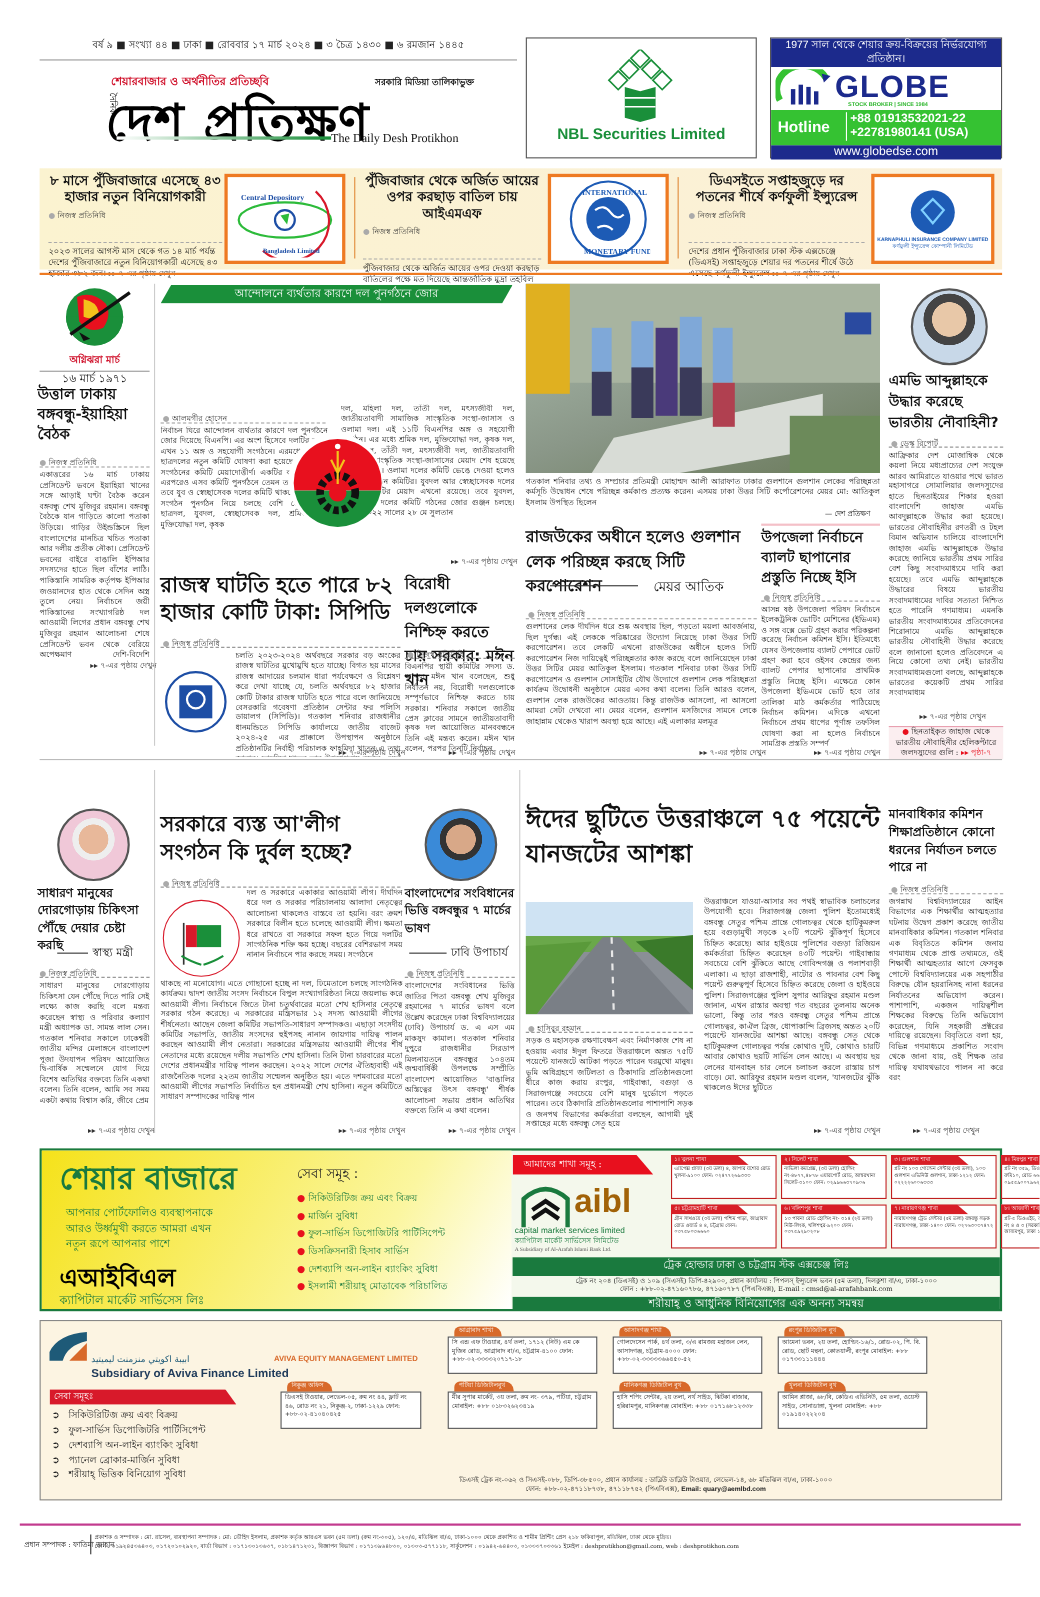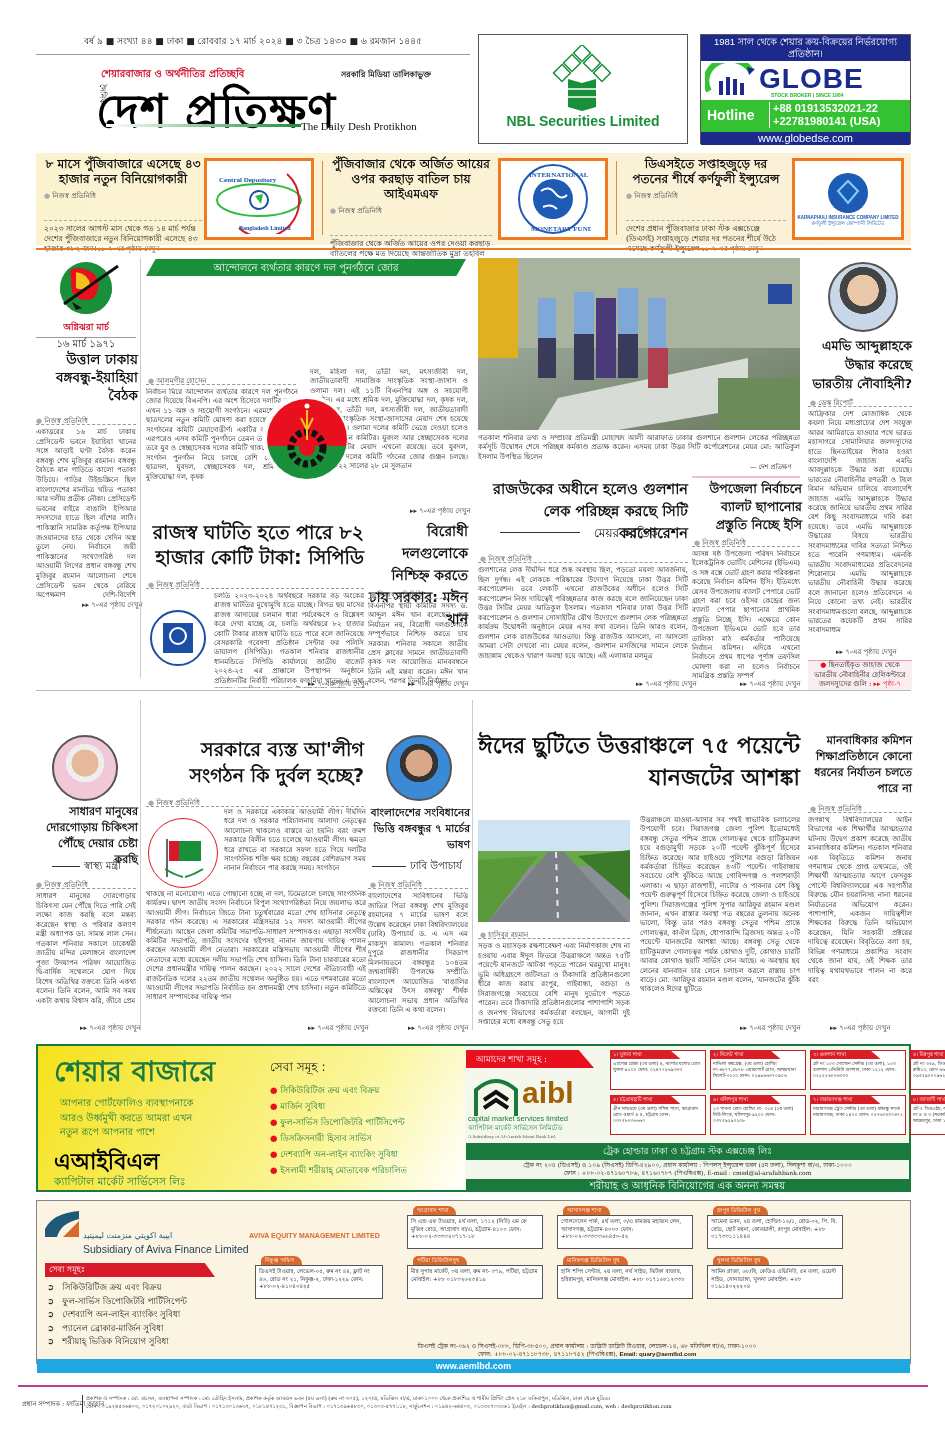--- a/index.html
+++ b/index.html
@@ -30,21 +30,21 @@
 .byline{font-size:7px;color:#333;margin:3px 0 2px}
 .byline:before{content:"● ";color:#aaa}
 .teaser p{font-size:7.5px;line-height:10px;border-top:1px dashed #aaa;padding-top:3px;margin-top:18px}
 .more{font-size:7px;color:#333;white-space:nowrap}
 .teaser-logo{position:absolute;top:5px;width:112px;height:82px;border:3px solid #ee7a22;background:#fff;display:flex;align-items:center;justify-content:center;font-size:8px;text-align:center}
 .vsep{position:absolute;width:1px;background:#e08a3a}
 .orangerule{left:36px;top:248px;width:875px;height:2px;background:#ee7a22}
 .col{position:absolute;font-size:7.8px;line-height:10.5px;text-align:justify}
 .kicker{left:146px;top:259px;width:320px;height:17px;background:#1a8f3a;color:#fff;text-align:center;font-size:10px;line-height:17px;clip-path:polygon(3% 0,100% 0,97% 100%,0 100%)}
 .bigred{left:146px;top:280px;width:320px;text-align:center;color:#e8101e;font-weight:bold;font-family:"DejaVu Sans",sans-serif;font-size:36px;line-height:44px}
-.hl{font-family:"DejaVu Sans",sans-serif;font-weight:bold;text-align:right;color:#111}
+.hl{font-family:"DejaVu Sans",sans-serif;font-weight:bold;text-align:left;color:#111}
 .photo{background:linear-gradient(160deg,#6c7a5a 0%,#9aa99a 30%,#8a9788 55%,#6a7a5a 100%);position:absolute}
 .round-photo{position:absolute;border-radius:50%;border:2px solid #555;background:radial-gradient(circle at 50% 40%,#e8c8a8 0 30%,#444 31% 45%,#c8d8e8 46%)}
 .rule-dash{border-top:1px dashed #999}
 .ad1{left:36px;top:1044px;width:875px;height:148px;border:2px solid #1a7a3e;background:#f4f8ec}
 .ad1 .yellow{position:absolute;left:0;top:0;width:427px;height:144px;background:linear-gradient(120deg,#f5e21a,#fbf6a0 70%,#fff)}
 .ad2{left:36px;top:1200px;width:875px;height:164px;border:1px solid #888;background:#fcf4e2}
 .footer-rule{left:18px;top:1385px;width:910px;height:2px;background:#c23a8e}
 .branchbox{position:absolute;border:1px solid #c02020;background:#fff;font-size:4.5px;line-height:6px;padding:10px 2px 2px}
 .branchbox .t{position:absolute;left:-1px;top:-1px;height:9px;width:75%;background:#d81e26;color:#fff;font-size:5px;line-height:9px;padding-left:3px;clip-path:polygon(0 0,85% 0,100% 100%,0 100%)}
 .obox{position:absolute;border:1px solid #555;background:#fff;font-size:5.5px;line-height:7.5px;padding:2px 3px}
@@ -73,21 +73,21 @@
       <rect x="8" y="22" width="12" height="12" transform="rotate(45 14 28)"></rect>
       <rect x="48" y="22" width="12" height="12" transform="rotate(45 54 28)"></rect>
     </g>
     <path d="M20 34 L34 38 L48 34 L48 62 L34 66 L20 62 Z" fill="#1a8f3a"></path>
     <path d="M20 44 L48 44 M20 52 L48 52" stroke="#fff" stroke-width="1.5"></path>
   </svg>
   <div class="name">NBL Securities Limited</div>
 </div>
 
 <div class="abs globe">
-  <div class="top">1981 সাল থেকে শেয়ার ক্রয়-বিক্রয়ের নির্ভরযোগ্য প্রতিষ্ঠান।</div>
+  <div class="top">1977 সাল থেকে শেয়ার ক্রয়-বিক্রয়ের নির্ভরযোগ্য প্রতিষ্ঠান।</div>
   <div class="mid">
     <svg width="52" height="36" viewBox="0 0 52 36" style="position:absolute;left:4px;top:2px">
       <path d="M4 28 A20 18 0 0 1 46 8" fill="none" stroke="#35c232" stroke-width="6"></path>
       <path d="M42 4 L50 6 L44 12 Z" fill="#1c2a8c"></path>
       <rect x="14" y="18" width="4" height="14" fill="#1c2a8c"></rect>
         <rect x="21" y="14" width="4" height="18" fill="#1c2a8c"></rect>
         <rect x="28" y="16" width="4" height="16" fill="#1c2a8c"></rect>
         <rect x="35" y="20" width="4" height="12" fill="#1c2a8c"></rect>
     </svg>
     <span class="logo">GLOBE</span>
@@ -386,35 +386,34 @@
     </div>
   </div>
 
 <div class="abs ad2">
   <svg style="position:absolute;left:6px;top:8px" width="38" height="30" viewBox="0 0 38 30">
     <path d="M36 2 Q10 4 2 20 L2 28 L14 28 Q18 14 36 10 Z" fill="#1e5a78"></path>
     <path d="M36 12 L20 28 L36 28 Z" fill="#d8692a"></path>
   </svg>
   <div style="position:absolute;left:46px;top:30px;font-size:8px;color:#1e5a78;direction:rtl">ابيبة اكويتي منزمنت ليميتيد</div>
   <div style="position:absolute;left:212px;top:31px;font-size:7px;color:#d8692a;font-weight:bold;font-family:'Liberation Sans',sans-serif">AVIVA EQUITY MANAGEMENT LIMITED</div>
-  <div style="position:absolute;left:46px;top:42px;font-size:10.5px;color:#1e3a5a;font-weight:normal;font-family:'Liberation Sans',sans-serif">Subsidiary of Aviva Finance Limited</div>
+  <div style="position:absolute;left:46px;top:42px;font-size:10.5px;color:#1e3a5a;font-weight:bold;font-family:'Liberation Sans',sans-serif">Subsidiary of Aviva Finance Limited</div>
   <div style="position:absolute;left:8px;top:62px;width:170px;height:14px;background:#d8192a;color:#fff;font-size:8px;line-height:14px;padding-left:4px;clip-path:polygon(0 0,94% 0,100% 100%,0 100%)">সেবা সমূহঃ</div>
   <ul class="svc" style="position:absolute;left:10px;top:80px;font-size:8.5px;line-height:13.5px;color:#222">
     <li><span>➲</span>&nbsp;&nbsp;&nbsp;<span>সিকিউরিটিজ ক্রয় এবং বিক্রয়</span></li>
     <li><span>➲</span>&nbsp;&nbsp;&nbsp;<span>ফুল-সার্ভিস ডিপোজিটরি পার্টিসিপেন্ট</span></li>
     <li><span>➲</span>&nbsp;&nbsp;&nbsp;<span>দেশব্যাপি অন-লাইন ব্যাংকিং সুবিধা</span></li>
     <li><span>➲</span>&nbsp;&nbsp;&nbsp;<span>প্যানেল ব্রোকার-মার্জিন সুবিধা</span></li>
     <li><span>➲</span>&nbsp;&nbsp;&nbsp;<span>শরীয়াহ্ ভিত্তিক বিনিয়োগ সুবিধা</span></li>
   </ul>
   <div id="aviva-offices"></div>
   <div style="position:absolute;left:226px;top:141px;width:648px;text-align:center;font-size:6px;line-height:8px;color:#222">
     <div>ডিএসই ট্রেক নং-০৬২ ও সিএসই-০৮৮, ডিপি-৩৮৫০০, প্রধান কার্যালয় : ডাব্লিউ ডাব্লিউ টাওয়ার, লেভেল-১৪, ৬৮ মতিঝিল বা/এ, ঢাকা-১০০০</div>
     <div><span>ফোন: +৮৮-০২-৪৭১১৮৭৩৮, ৪৭১১৮৭৫২ (পিএবিএক্স),</span> <b style="font-family:'Liberation Sans',sans-serif">Email: quary@aemlbd.com</b></div>
   </div>
-  <div style="position:absolute;left:0;top:158px;width:873px;height:14px;background:#1ea7e1;color:#fff;text-align:center;font-size:9px;font-weight:bold;line-height:14px;font-family:'Liberation Sans',sans-serif">www.aemlbd.com</div>
 <div class="obox" style="left: 370px; top: 14px; width: 136px; height: 34px;">সি এন্ড এফ টাওয়ার, ৪র্থ তলা, ১৭১২ (নিউ) এম কে মুজিব রোড, আগ্রাবাদ বা/এ, চট্টগ্রাম-৪১০০ ফোন: +৮৮-০২-৩৩৩৩২০৭১৭-১৮</div>
     <div class="otag" style="left: 376px; top: 5px;">আগ্রাবাদ শাখা</div>
     <div class="obox" style="left: 520px; top: 14px; width: 136px; height: 34px;">গোলদেসেন পার্ক, ৪র্থ তলা, ৩/এ রামজয় মহাজন লেন, আসাদগঞ্জ, চট্টগ্রাম-৪০০০ ফোন: +৮৮-০২-৩৩৩৩৩৬৬৪৫০-৫২</div>
     <div class="otag" style="left: 526px; top: 5px;">আসাদগঞ্জ শাখা</div>
     <div class="obox" style="left: 670px; top: 14px; width: 136px; height: 34px;">আমেনা ভবন, ২য় তলা, হোল্ডিং-১৬/১, রোড-০২, পি. বি. রোড, ছোট মন্থনা, কোতয়ালী, রংপুর মোবাইল: +৮৮ ০১৭৩৩১১১৪৪৪</div>
     <div class="otag" style="left: 676px; top: 5px;">রংপুর ডিজিটাল বুথ</div>
     <div class="obox" style="left: 218px; top: 64px; width: 128px; height: 34px;">ডিএসই টাওয়ার, লেভেল-০৫, রুম নং ৪৪, ফ্লাট নং ৪৬, রোড নং ২১, নিকুঞ্জ-২, ঢাকা-১২২৯ ফোন: +৮৮-০২-৪১০৪০৪২৫</div>
     <div class="otag" style="left: 224px; top: 55px;">নিকুঞ্জ অফিস</div>
     <div class="obox" style="left: 370px; top: 64px; width: 136px; height: 34px;">মীর সুপার মার্কেট, ৩য় তলা, রুম নং- ৩৭৯, পটিয়া, চট্টগ্রাম মোবাইল: +৮৮ ০১৮৩২৬২৩৪১৯</div>
     <div class="otag" style="left: 376px; top: 55px;">পটিয়া ডিজিটালবুথ</div>

